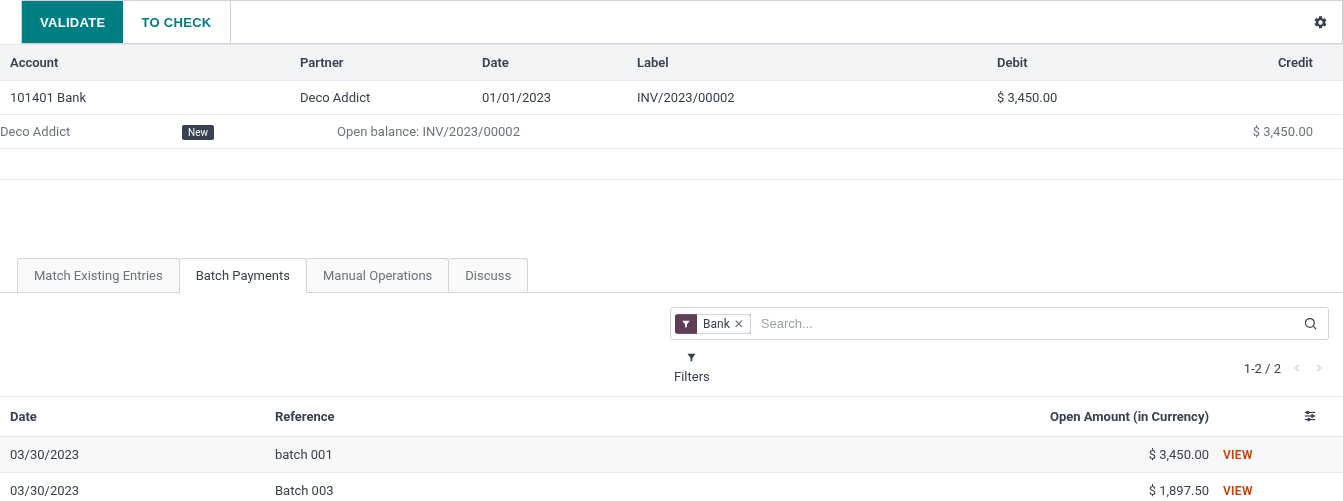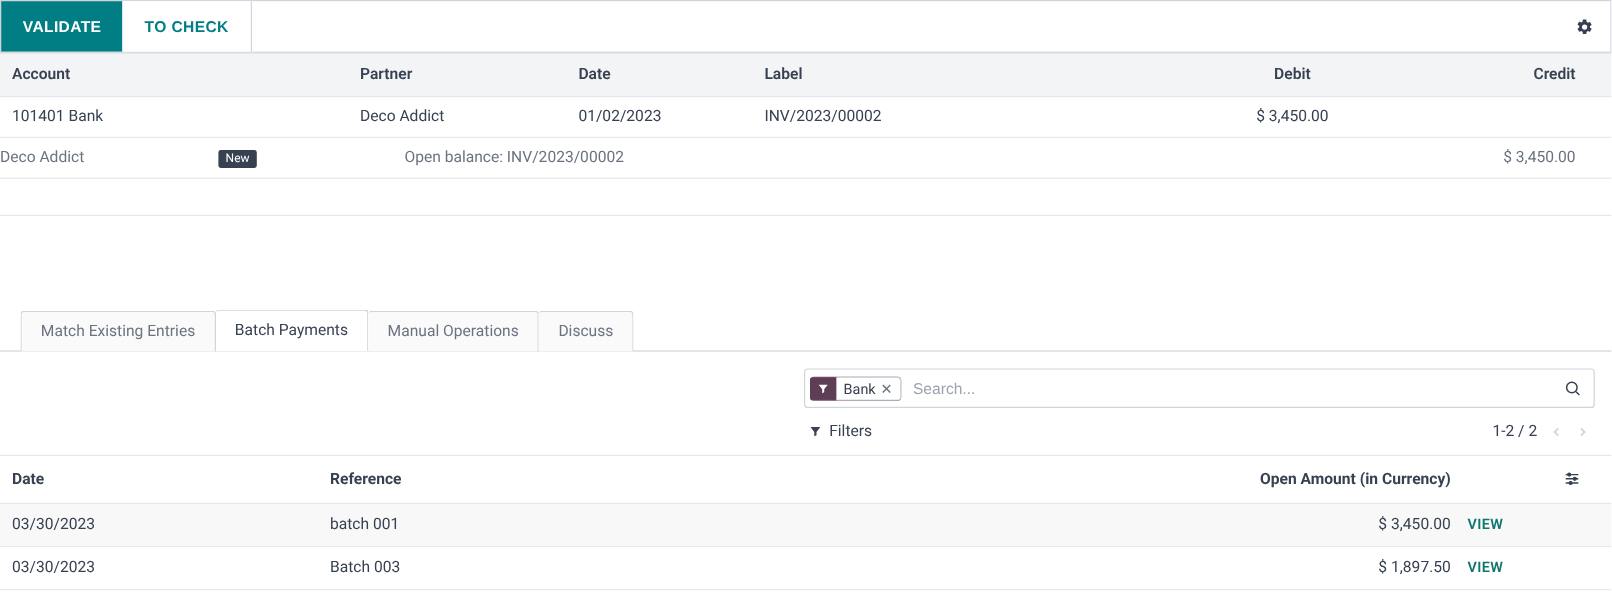--- a/index.html
+++ b/index.html
@@ -9,20 +9,21 @@
       color: #374151;
       background: #fff;
       width: 1343px;
     }
     .top-toolbar {
       display: flex;
       align-items: stretch;
       border: 1px solid #d1d5db;
       height: 44px;
       position: relative;
+      margin-left: 21px;
     }
     .btn-validate {
       background: #017e84;
       color: #fff;
       border: none;
       padding: 0 18px;
       font-weight: 600;
       font-size: 13px;
       display: flex;
       align-items: center;
@@ -56,21 +57,21 @@
       border-bottom: 1px solid #e5e7eb;
       padding: 10px 0;
       font-weight: 600;
       color: #374151;
       border-top: 1px solid #e5e7eb;
     }
     .col-account { width: 300px; padding-left: 10px; }
     .col-partner { width: 182px; }
     .col-date { width: 155px; }
     .col-label { width: 360px; }
-    .col-debit { width: 160px; text-align: center; }
+    .col-debit { width: 160px; text-align: left; }
     .col-credit { flex:1; text-align: right; padding-right: 30px; margin-left: 16px; }
     .data-row {
       display: flex;
       padding: 9px 0;
       border-bottom: 1px solid #e5e7eb;
       align-items: center;
     }
     .data-row.bold { font-weight: 400; }
     .data-row.muted { color: #6b7280; }
     .badge-new {
@@ -83,21 +84,21 @@
     }
     .spacer-section {
       height: 78px;
       border-top: 1px solid #e5e7eb;
       margin-top: 30px;
     }
     .tabs-row {
       display: flex;
       padding-left: 17px;
       border-bottom: 1px solid #d1d5db;
-      align-items: center;
+      align-items: flex-start;
     }
     .tab {
       padding: 9px 16px;
       border: 1px solid #d1d5db;
       border-bottom: none;
       background: #fff;
       color: #6b7280;
       font-size: 13px;
       cursor: pointer;
       position: relative;
@@ -181,20 +182,21 @@
       margin-right: 14px;
       padding: 12px 4px;
     }
     .filters-btn {
       display: flex;
       align-items: center;
       gap: 6px;
       color: #374151;
       cursor: pointer;
       font-size: 13px;
+      flex-direction: column;
     }
     .pager-area {
       margin-left: auto;
       display: flex;
       align-items: center;
       gap: 10px;
       color: #374151;
     }
     .chevron {
       color: #d1d5db;
@@ -215,21 +217,21 @@
     .bcol-view { width: 80px; }
     .bcol-opt { width: 40px; text-align: center; }
     .batch-row {
       display: flex;
       padding: 10px 0;
       border-bottom: 1px solid #e5e7eb;
       background: #fff;
     }
     .batch-row.alt { background: #f8f8f8; }
     .view-link {
-      color: #0f766e;
+      color: #c2410c;
       font-weight: 600;
       font-size: 12px;
       cursor: pointer;
       letter-spacing: 0.3px;
     }
     .sliders-icon { cursor: pointer; color: #374151; }
     svg { display: block; }
   </style>
 </head>
 <body>
@@ -250,21 +252,21 @@
   <div class="col-partner">Partner</div>
   <div class="col-date">Date</div>
   <div class="col-label">Label</div>
   <div class="col-debit">Debit</div>
   <div class="col-credit">Credit</div>
 </div>
 
 <div class="data-row bold">
   <div class="col-account">101401 Bank</div>
   <div class="col-partner">Deco Addict</div>
-  <div class="col-date">01/02/2023</div>
+  <div class="col-date">01/01/2023</div>
   <div class="col-label">INV/2023/00002</div>
   <div class="col-debit">$ 3,450.00</div>
   <div class="col-credit"></div>
 </div>
 
 <div class="data-row muted">
   <div class="col-partner">Deco Addict</div>
   <div class="col-date"><span class="badge-new">New</span></div>
   <div class="col-label">Open balance: INV/2023/00002</div>
   <div class="col-debit"></div>

